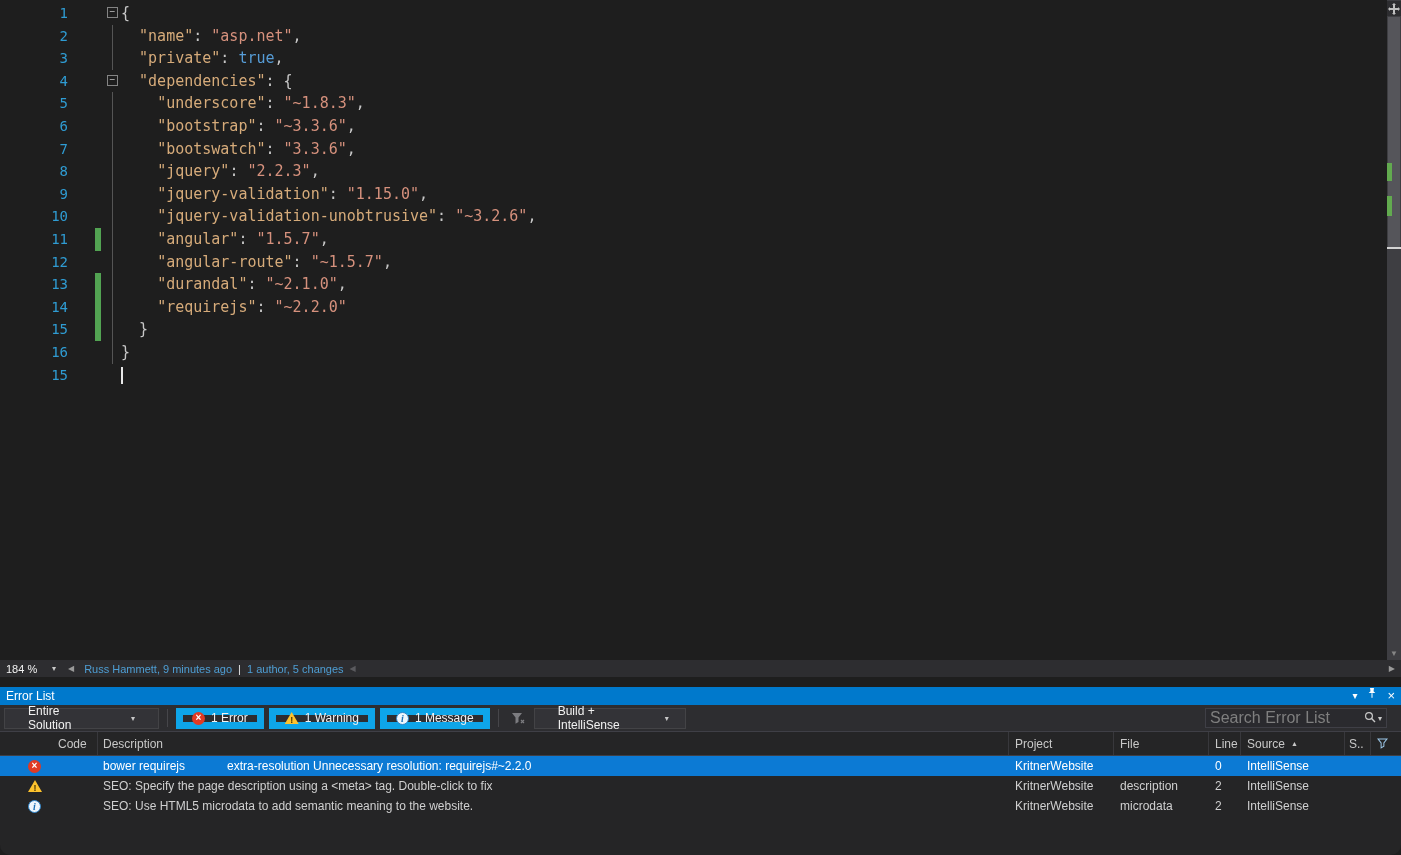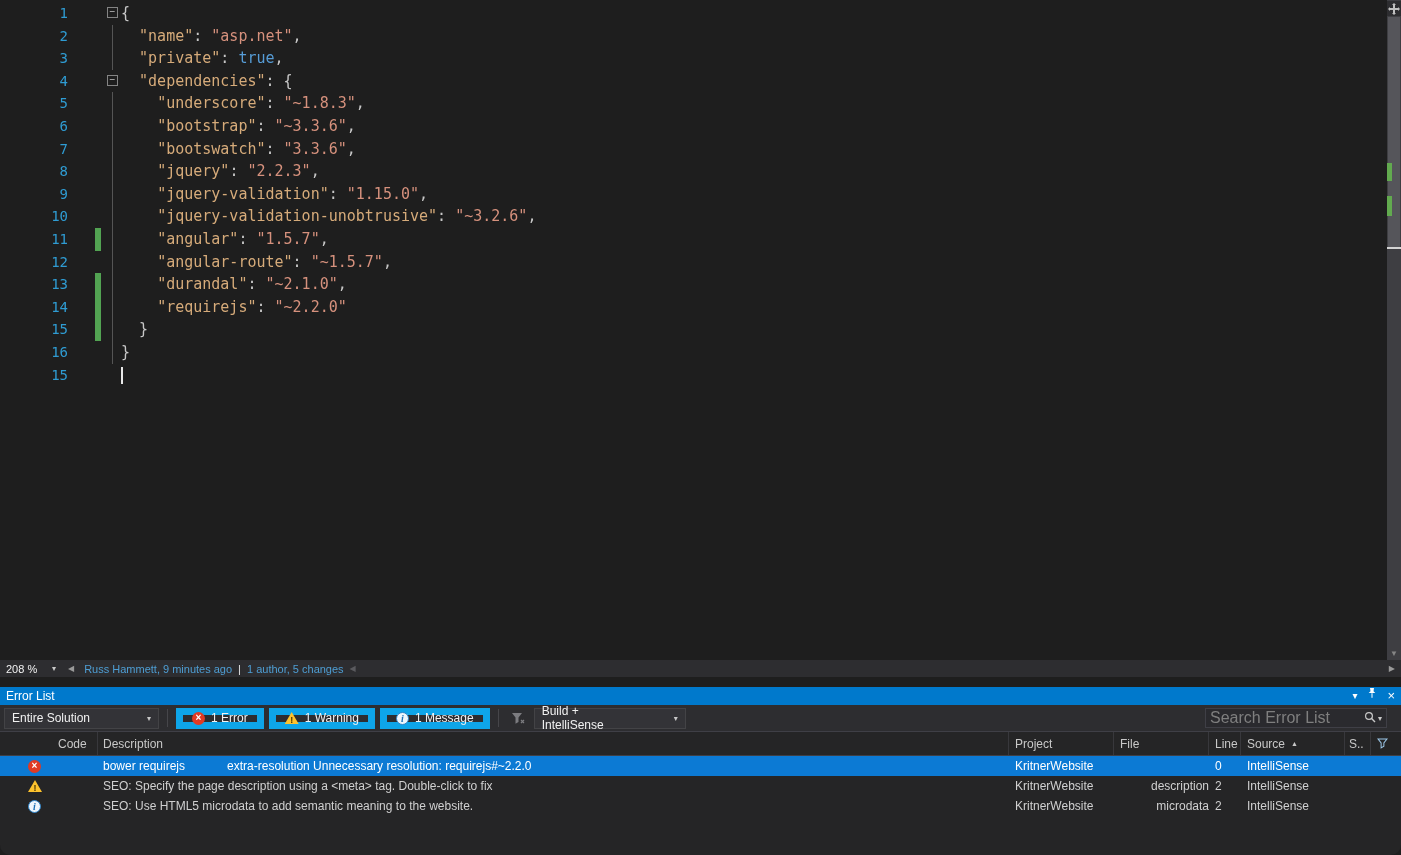--- a/index.html
+++ b/index.html
@@ -57,21 +57,21 @@
   .errorlist { position:absolute; top:687px; left:0; width:1401px; height:168px; background:#252526;border-radius:10px; }
   .el-title { height:18px; background:#0079cc; color:#fff; display:flex; align-items:center;
               padding:0 6px; font-size:12px; }
   .t-icons { margin-left:auto; display:flex; align-items:center; gap:10px; }
   .t-icons .ti { color:#fff; font-size:10px; cursor:default; line-height:18px; }
   .t-icons .ti.close { font-size:13px; }
 
   .el-toolbar { height:27px; background:#2d2d30; display:flex; align-items:center; padding:0 4px; gap:5px;
                 border-bottom:1px solid #3f3f46; }
   .combo { height:21px; background:#333337; border:1px solid #434346; color:#f1f1f1; font-size:12px;
-           display:flex; align-items:center; justify-content:space-between; padding:0 7px; cursor:default;gap:37px; }
+           display:flex; align-items:center; justify-content:space-between; padding:0 23px; cursor:default;gap:37px; }
   .combo.scope { width:155px; }
   .combo.build { width:152px; }
   .combo .dd { color:#c8c8c8; font-size:8px; margin-left:8px; }
   .tb-sep { width:1px; height:18px; background:#46464a; margin:0 3px; flex:none; }
   .tbtn { height:21px; background:#2d2d30; border:7px solid #0ea5e9; color:#f1f1f1; font-size:12px;
           display:flex; align-items:center; gap:6px; padding:0 9px; font-family:inherit; cursor:default; }
   .gray-filter { display:flex; align-items:center; padding:0 4px; }
   .search { margin-left:auto; margin-right:10px; width:182px; height:20px; background:#2a2a2e;
             border:1px solid #3f3f46; display:flex; align-items:center; padding:0 4px; }
   .search input { flex:1; background:transparent; border:none; outline:none; color:#c8c8c8;
@@ -83,21 +83,21 @@
                 border-bottom:1px solid #3f3f46; color:#c8c8c8; font-size:12px; }
   .hdr { border-right:1px solid #38383c; height:100%; display:flex; align-items:center; }
   .hdr.col-rest, .hdr.col-sev { border-right:none; }
   .hdr .sort { font-size:7px; margin-left:6px; color:#c8c8c8; }
 
   .cell { flex:none; padding-left:6px; overflow:hidden; white-space:nowrap; }
   .col-sev  { width:52px; padding-left:28px; display:flex; align-items:center; }
   .col-code { width:46px; }
   .col-desc { flex:1 1 auto; padding-left:5px; }
   .col-project { width:105px; }
-  .col-file { width:95px;text-align:right; }
+  .col-file { width:95px; }
   .col-line { width:32px; }
   .col-source { width:104px; }
   .col-s { width:26px; padding-left:4px; }
   .col-rest { flex:none; width:30px; display:flex; align-items:center; }
 
   .el-row { height:20px; display:flex; align-items:center; color:#d0d0d0; font-size:12px; }
   .el-row.selected { background:#0c7ad4; color:#fff; }
   .desc-code { margin-right:42px; }
 
   
@@ -144,21 +144,21 @@
     <div class="vthumb"></div>
     <div class="vmark m1"></div>
     <div class="vmark m2"></div>
     <div class="caret-mark"></div>
     <div class="varrow down">▼</div>
   </div>
 </div>
 
 <div class="hscroll-row">
   <div class="zoom-combo">
-    <span>208 %</span>
+    <span>184 %</span>
     <span class="dd">▾</span>
   </div>
   <span class="harrow">◀</span>
   <span class="cl-author">Russ Hammett, 9 minutes ago</span>
   <span class="cl-sep">|</span>
   <span class="cl-changes">1 author, 5 changes</span>
   <span class="harrow dim">◀</span>
   <div class="htrack"></div>
   <span class="harrow">▶</span>
 </div>

